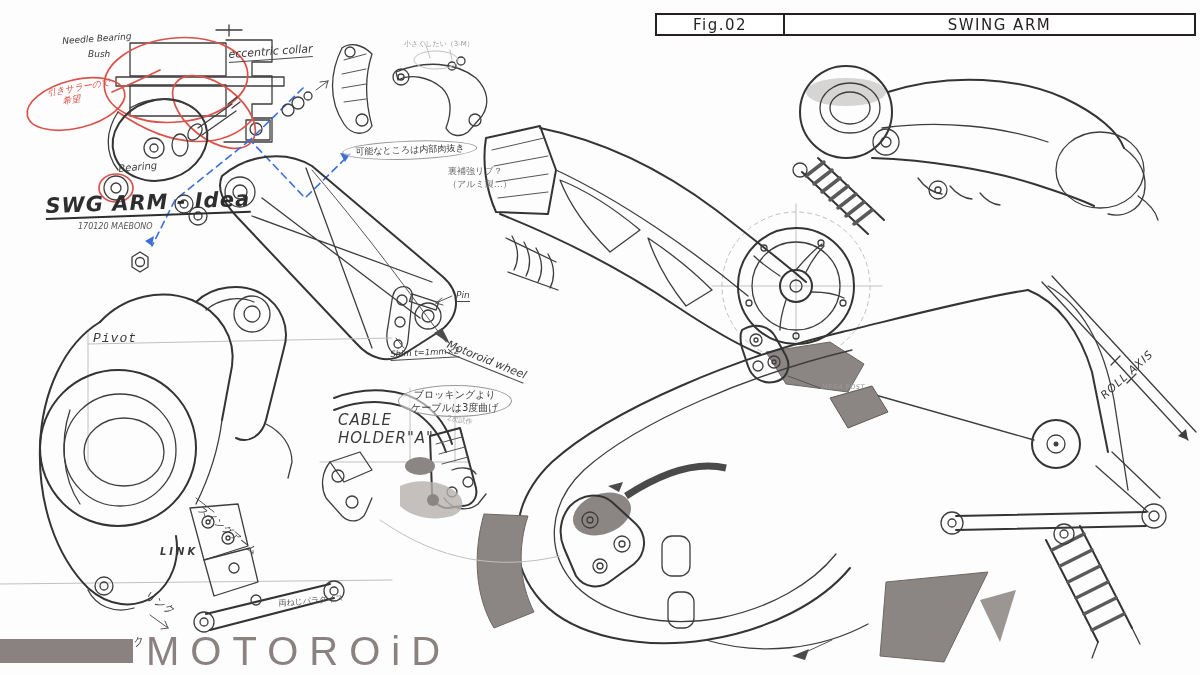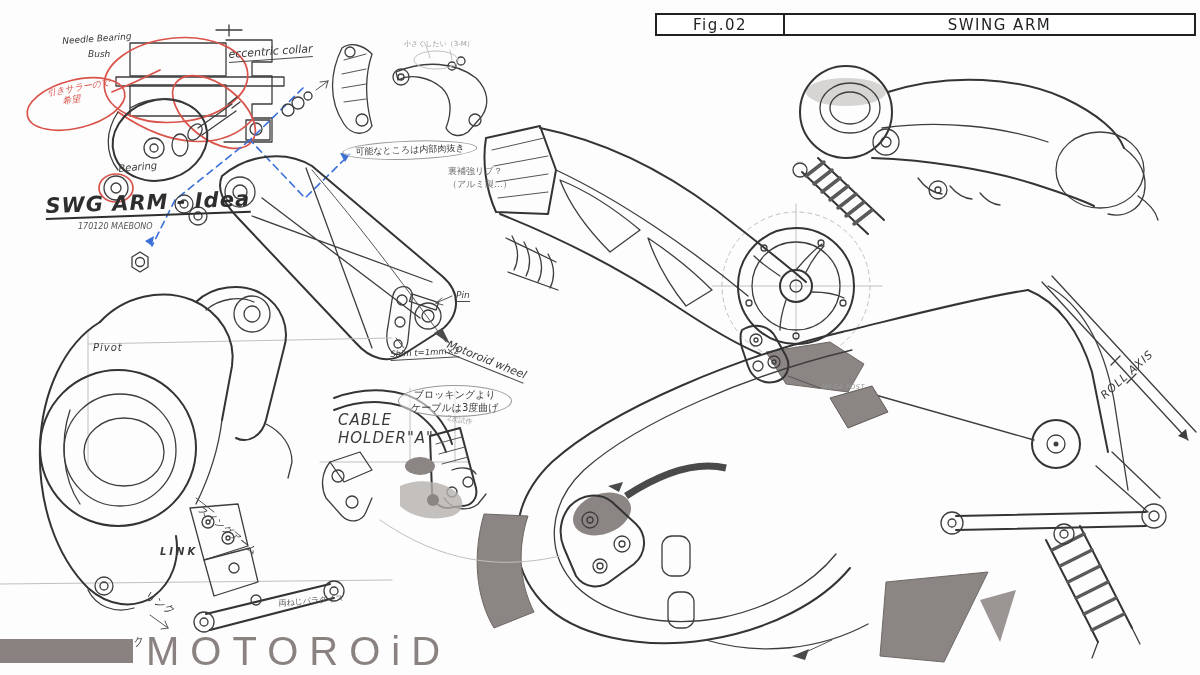--- a/index.html
+++ b/index.html
@@ -309,21 +309,21 @@
 
   <div class="ann jp" style="left:448px;top:165px;font-size:9px;color:#6b6b6b;">
     <div>裏補強リブ？</div>
     <div>（アルミ製…）</div>
   </div>
 
   <div class="ann u" style="left:456px;top:290px;font-size:9px;">Pin</div>
   <div class="ann u" style="left:390px;top:349px;font-size:8.5px;transform:rotate(-3deg);">Shim t=1mm×2</div>
   <div class="ann u" style="left:450px;top:338px;font-size:11px;transform:rotate(22deg);">Motoroid wheel</div>
 
-  <div class="ann" style="left:93px;top:342px;font-size:10px;letter-spacing:1px;">Pivot</div>
+  <div class="ann" style="left:93px;top:331px;font-size:13px;letter-spacing:1px;font-family:Liberation Mono, monospace;">Pivot</div>
 
   <div class="ann jp" style="left:204px;top:503px;font-size:10px;transform:rotate(38deg);">スイングアーム</div>
 
   <div class="ann" style="left:160px;top:546px;font-size:10px;letter-spacing:3px;font-weight:bold;">LINK</div>
   <div class="ann jp" style="left:150px;top:588px;font-size:11px;transform:rotate(32deg);">リンク</div>
   <div class="ann jp" style="left:110px;top:640px;font-size:11px;transform:rotate(-12deg);">リンク</div>
 
   <div class="ann jp" style="left:278px;top:598px;font-size:8px;transform:rotate(-5deg);color:#555;">両ねじパラダイス</div>
 
   <div class="ann" style="left:338px;top:411px;font-size:15px;letter-spacing:1px;">

